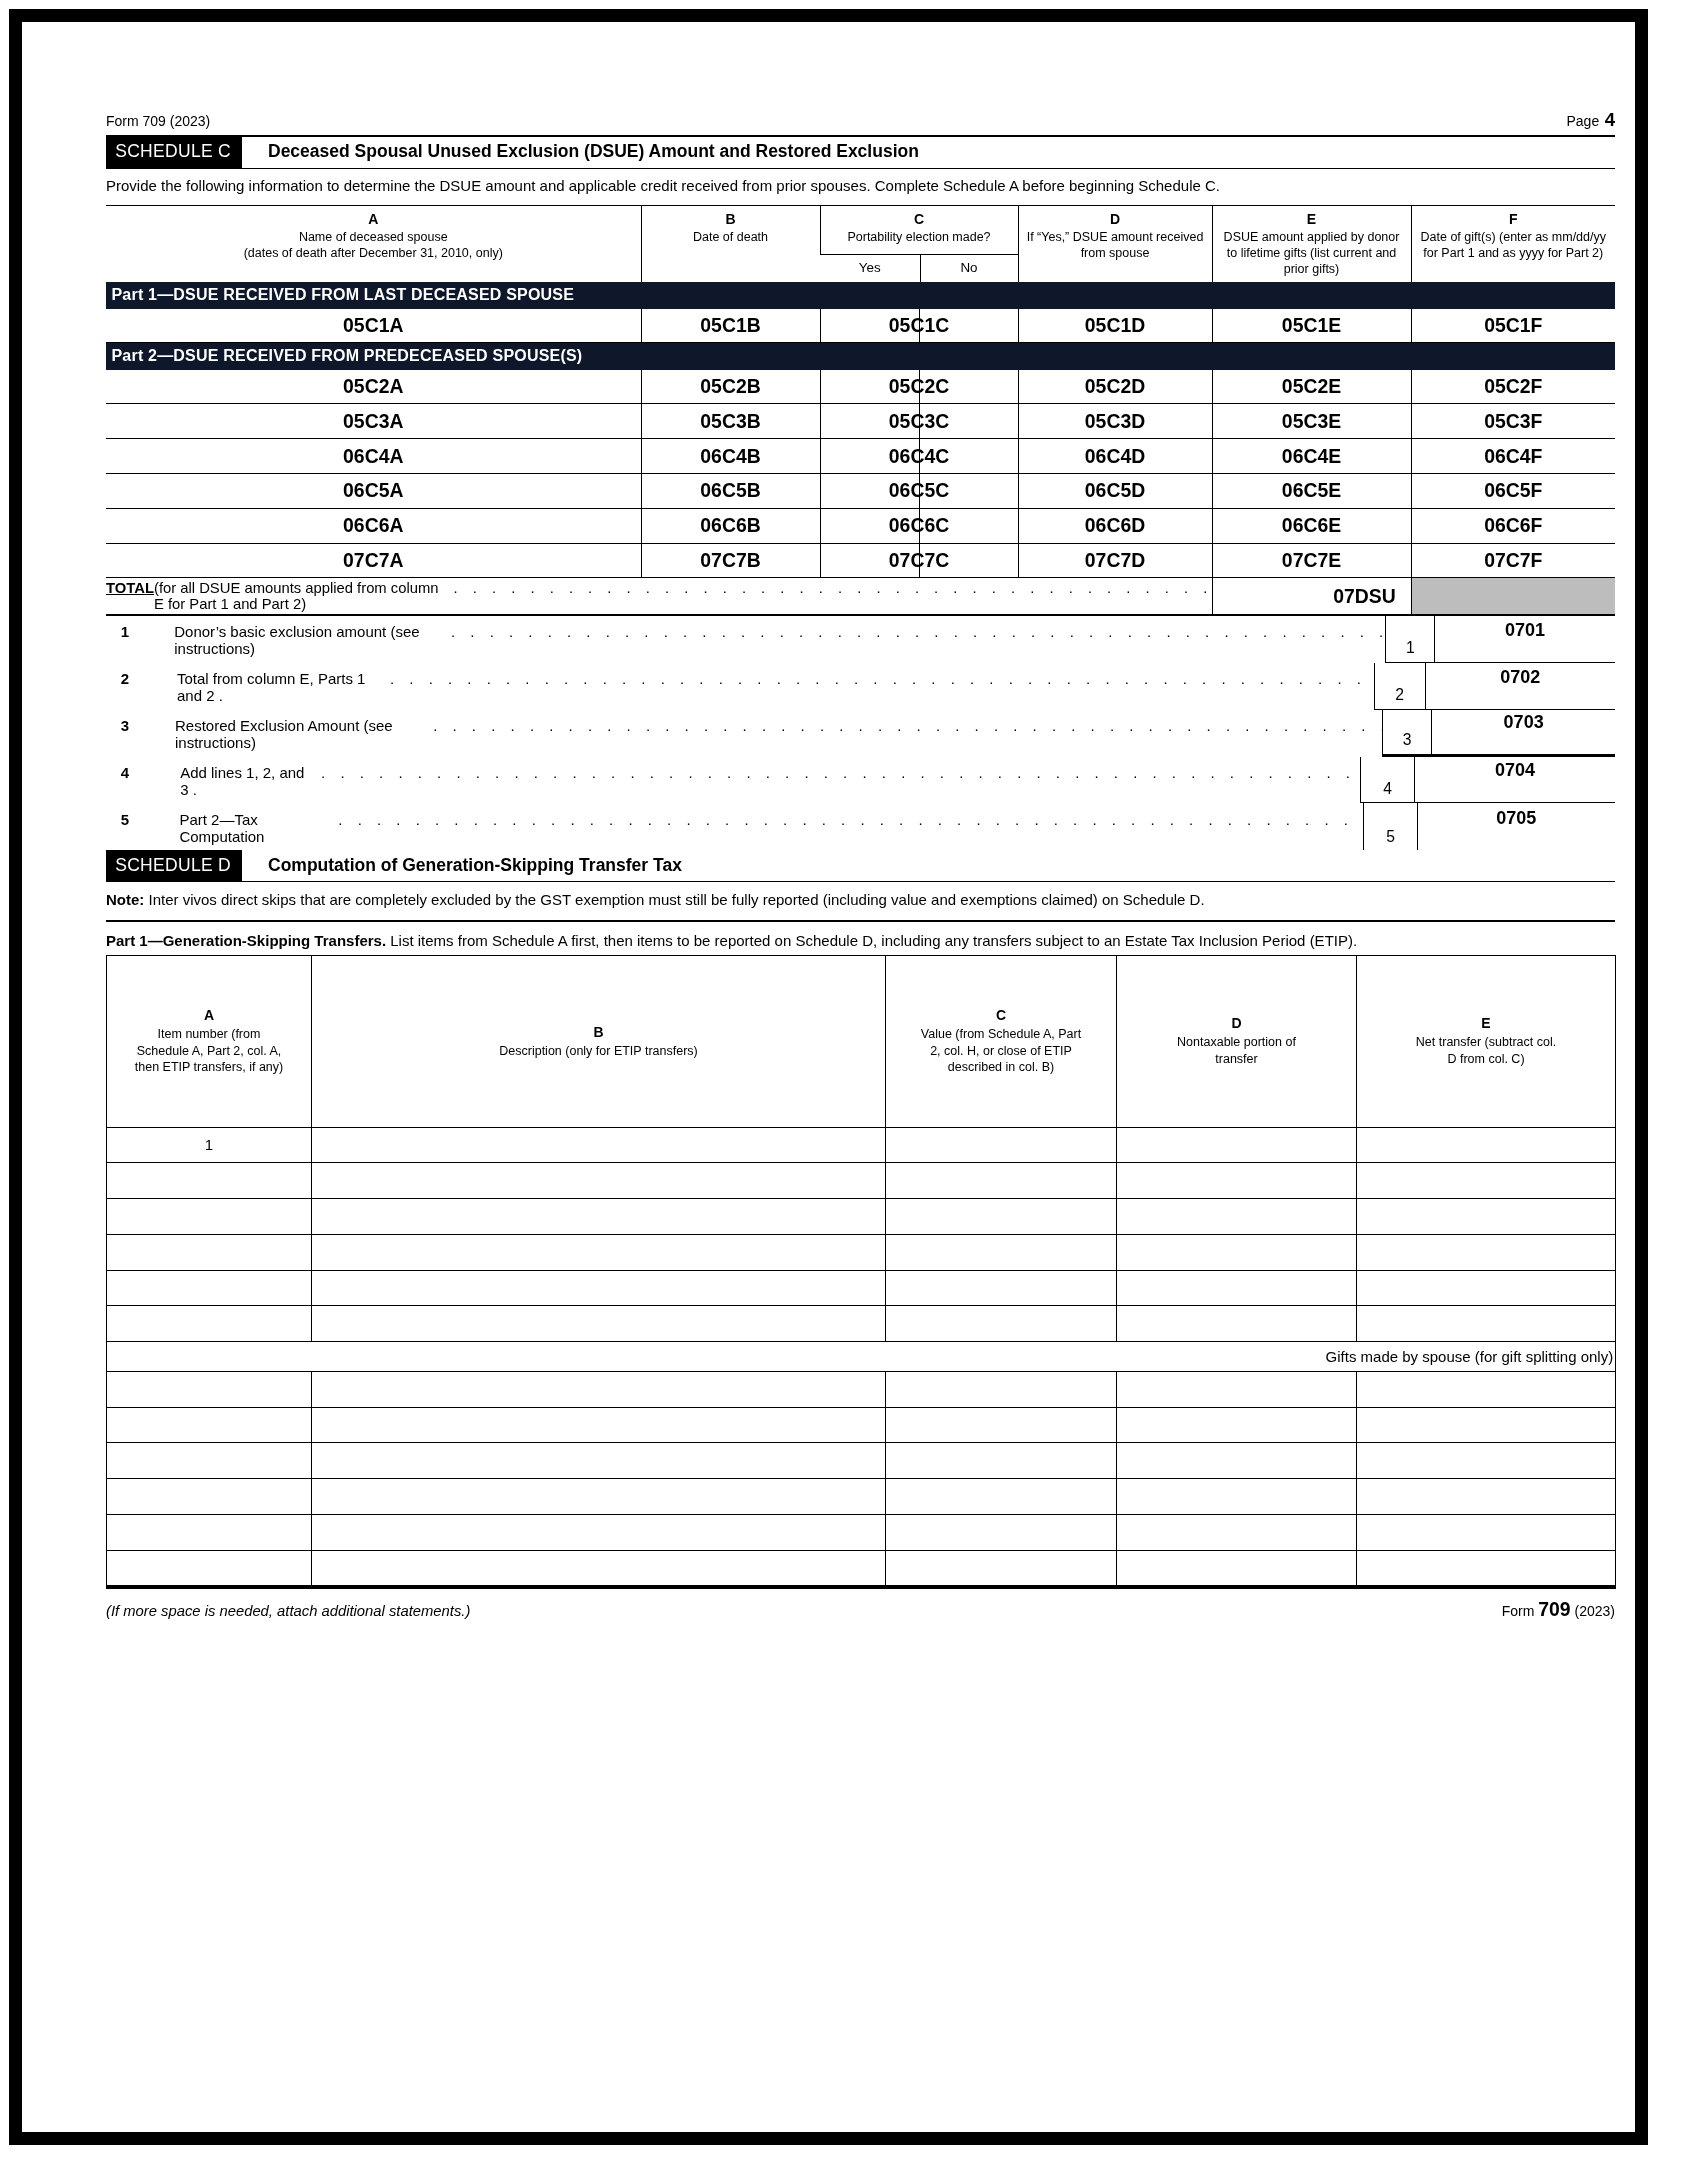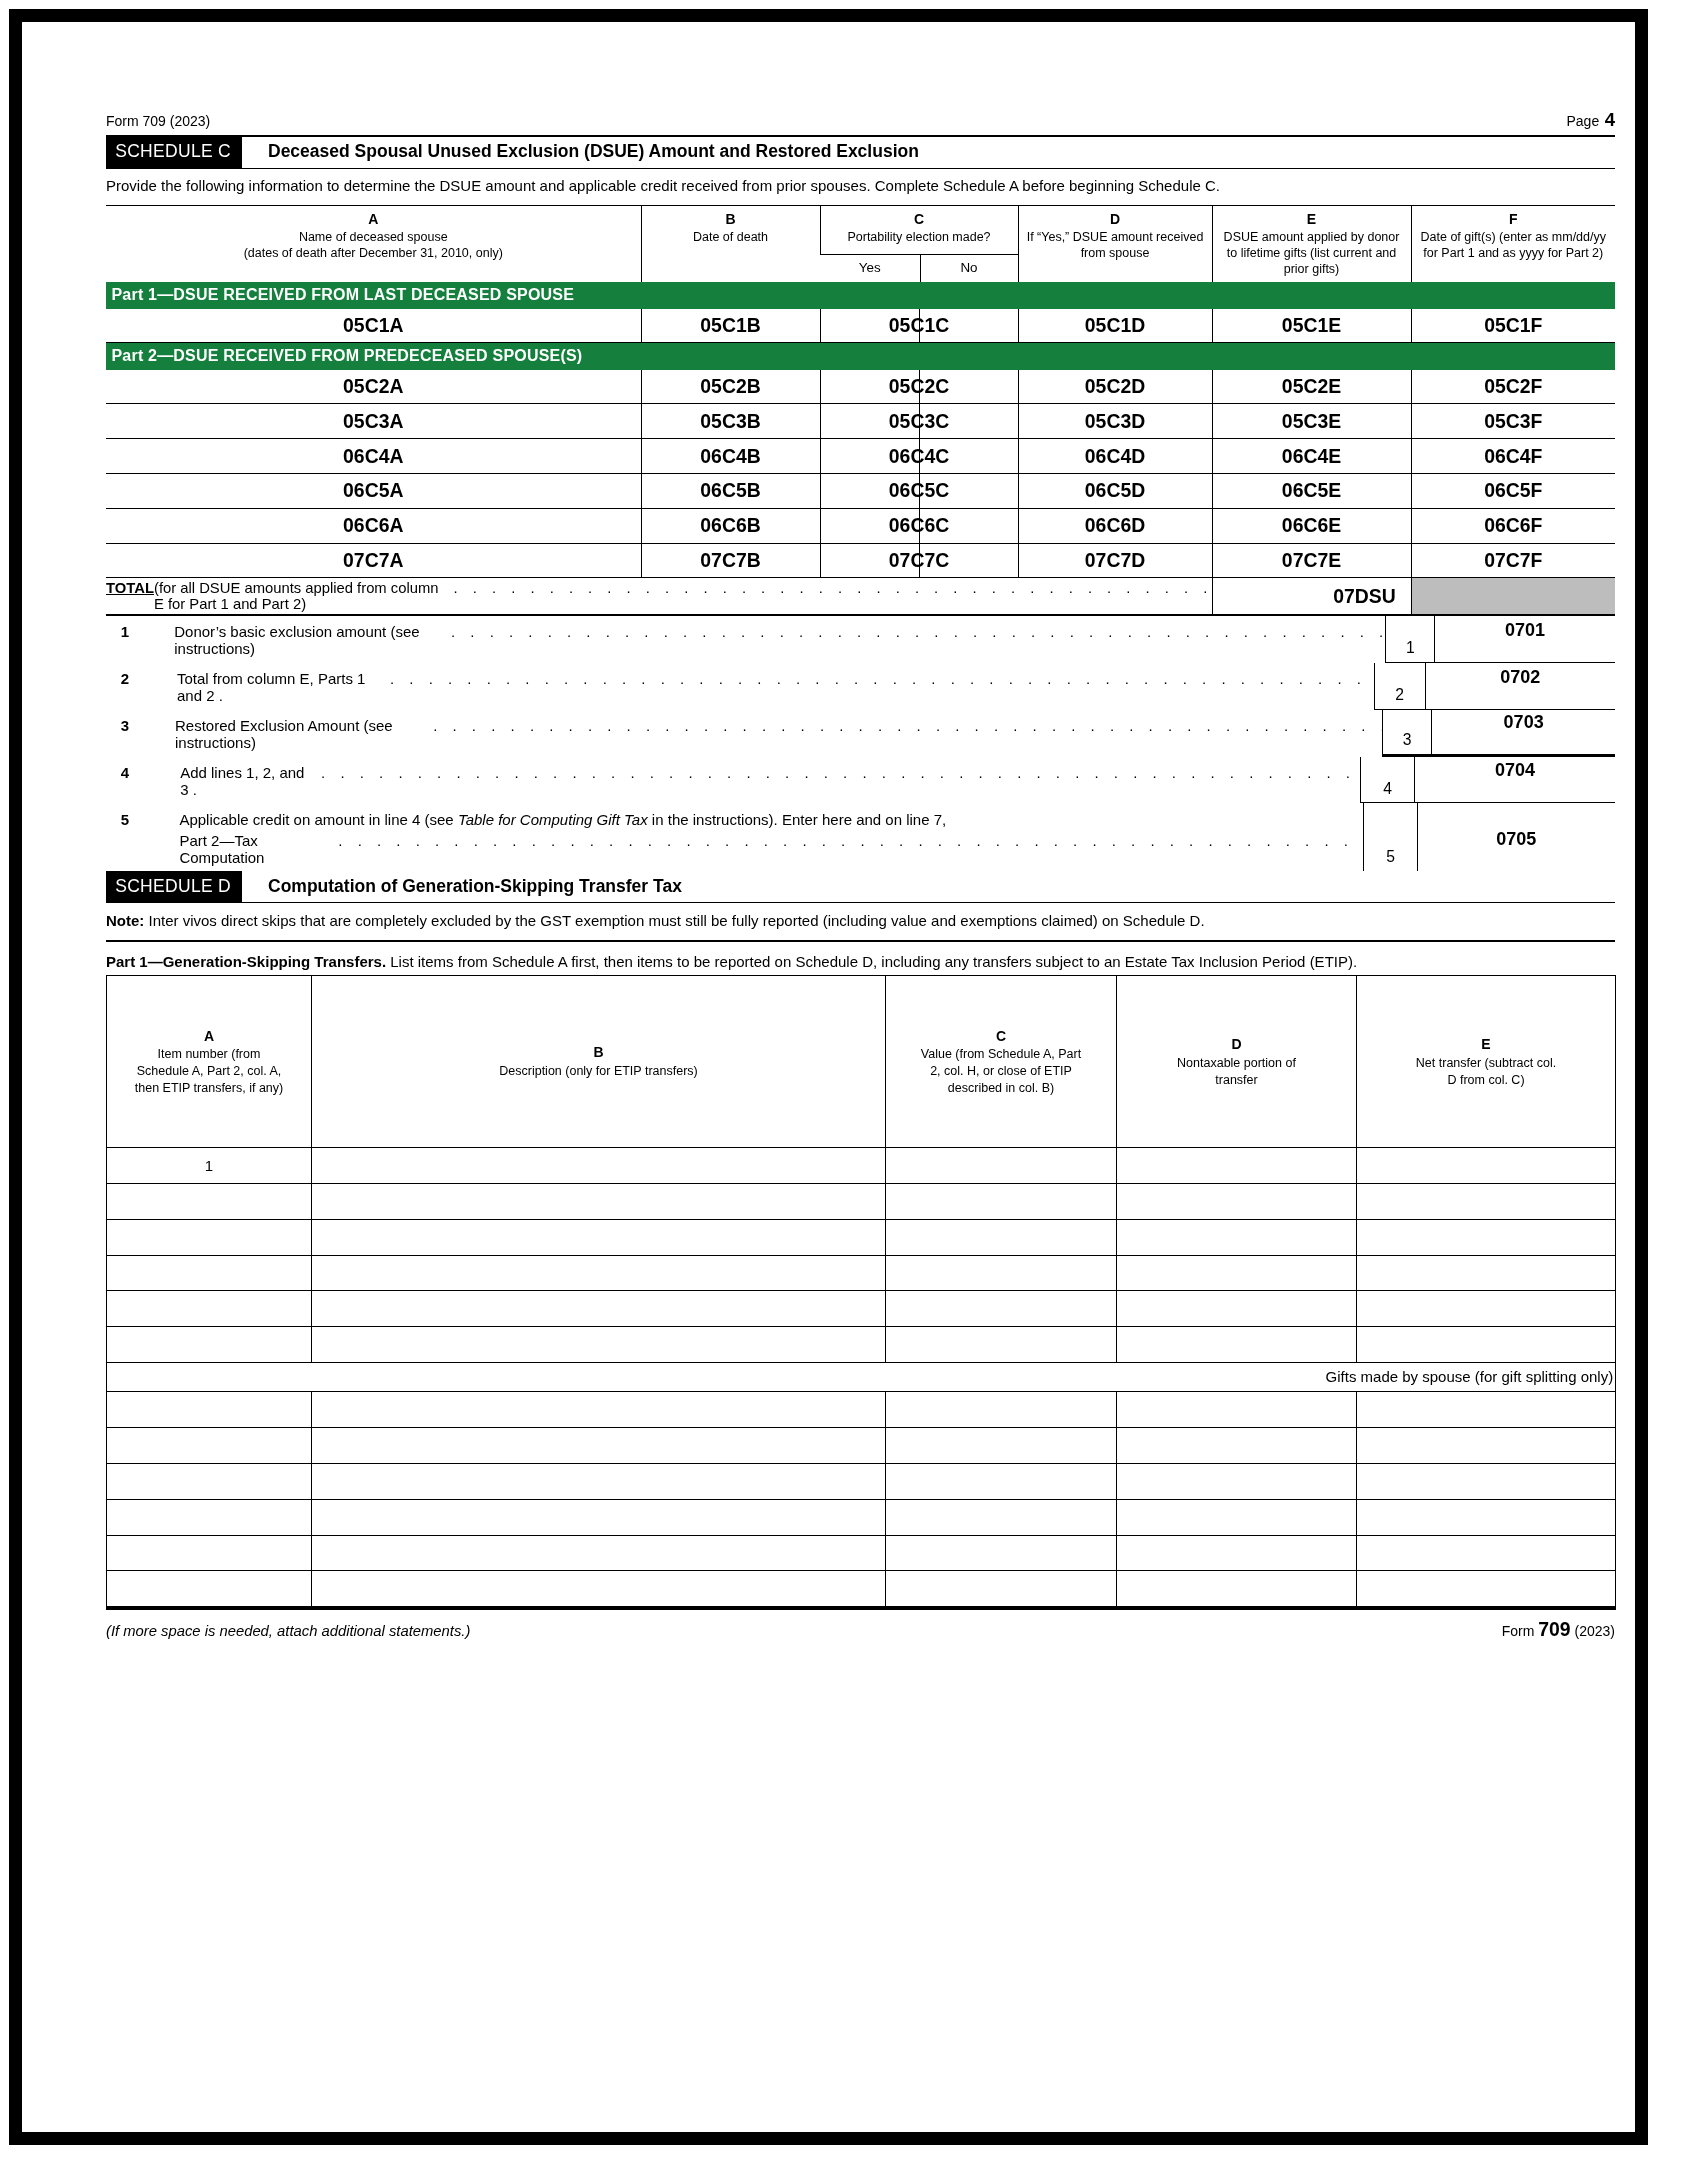--- a/index.html
+++ b/index.html
@@ -27,21 +27,21 @@
   
   table { border-collapse:collapse; table-layout:fixed; width:1509px; }
   .sc-table { border-top:0.9px solid #000; }
   .sc-table th { font-weight:normal; font-size:12.5px; line-height:1.3; text-align:center;
                  vertical-align:top; padding:3.7px 7.4px 4.6px 7.4px; }
   .sc-table thead th + th, .sc-table .bl { border-left:0.9px solid #000; }
   .col-letter { display:block; font-weight:bold; font-size:14px; margin-bottom:0.9px; }
   .c-head { border-bottom:0.9px solid #000; }
   .subhead th { font-size:13.4px; padding:2.8px 3.7px 4.6px 3.7px; vertical-align:middle; }
 
-  .partbar td { background:#15803d; color:#fff; font-weight:bold; font-size:16px;
+  .partbar td { background:#0f172a; color:#fff; font-weight:bold; font-size:16px;
                 padding:3.7px 5.5px 4.6px 5.5px; letter-spacing:0.2px;margin-left:44px; }
 
   .val-row td { border-bottom:1.8px solid #000; text-align:center; font-weight:bold;
                 font-size:19.4px; height:32px; padding:0.9px 3.7px; }
   .val-row td + td { border-left:0.9px solid #000; }
   .ccell { position:relative; }
   .ccell::after { content:""; position:absolute; left:50%; top:0; bottom:0; width:0.9px; background:#000; }
 
   .total-row td { border-bottom:2.8px solid #000; height:31px; }
   .total-label { font-size:14.8px; padding:1.8px 0; }
@@ -280,23 +280,20 @@
         <span class="dots">. . . . . . . . . . . . . . . . . . . . . . . . . . . . . . . . . . . . . . . . . . . . . . . . . . . . . . . . . . . .</span>
       </div>
         </div>
       <div class="cl-box">4</div>
       <div class="cl-amt">0704</div>
     </div>
 
     <div class="cline last">
       <div class="cl-num">5</div>
       <div class="cl-text">
-        <div class="l5a">
-          <span>Applicable credit on amount in line 4 (see </span><i>Table for Computing Gift Tax</i><span> in the instructions). Enter here and on line 7,</span>
-        </div>
         <div class="cl-line">
           <span>Part 2—Tax Computation</span>
           <span class="dots">. . . . . . . . . . . . . . . . . . . . . . . . . . . . . . . . . . . . . . . . . . . . . . . . . . . . . . . . . . . .</span>
         </div>
       </div>
       <div class="cl-box">5</div>
       <div class="cl-amt">0705</div>
     </div>
   </div>
 

